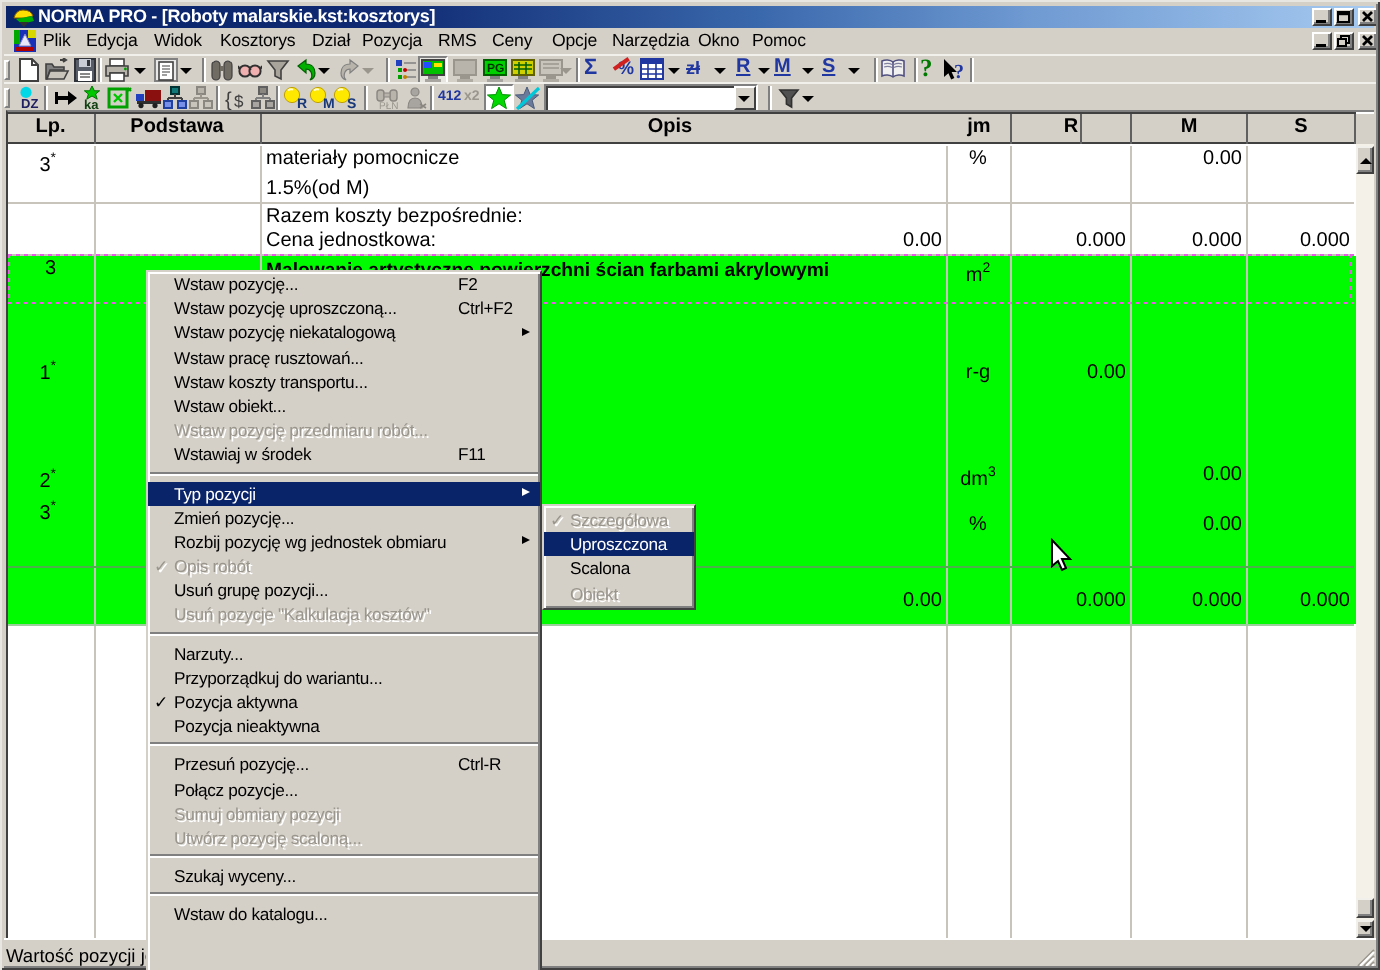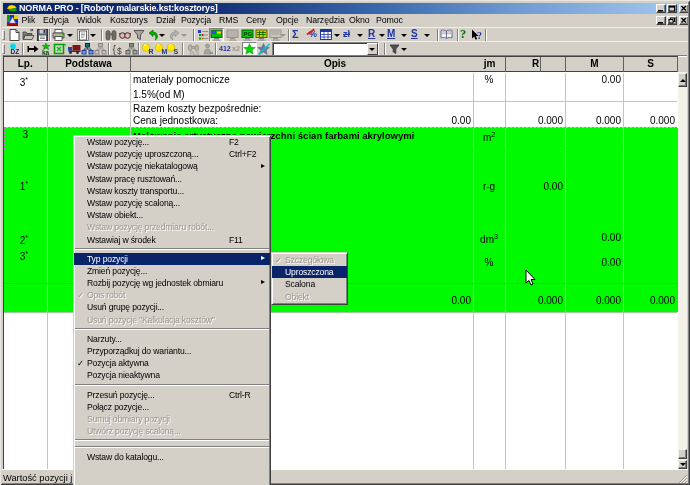--- a/index.html
+++ b/index.html
@@ -434,21 +434,20 @@
         <path d="M9 2 L2 9 M9 5 L5 9 M9 8 L8 9" stroke="#fff" stroke-width="1"></path>
       </svg>
   </div>
 
   <div id="ctxmenu" class="menu" style="left:73px;top:135px;width:198px;height:356px;z-index:60">
       <div class="mi">Wstaw pozycję...<span class="sc">F2</span></div>
       <div class="mi">Wstaw pozycję uproszczoną...<span class="sc">Ctrl+F2</span></div>
       <div class="mi ">Wstaw pozycję niekatalogową<span class="sub"></span></div>
       <div class="mi">Wstaw pracę rusztowań...</div>
       <div class="mi">Wstaw koszty transportu...</div>
-      <div class="mi">Wstaw pozycję scaloną...</div>
       <div class="mi">Wstaw obiekt...</div>
       <div class="mi dis">Wstaw pozycję przedmiaru robót...</div>
       <div class="mi">Wstawiaj w środek<span class="sc">F11</span></div>
       <div class="msep"></div>
       <div class="mi hi ">Typ pozycji<span class="sub"></span></div>
       <div class="mi">Zmień pozycję...</div>
       <div class="mi ">Rozbij pozycję wg jednostek obmiaru<span class="sub"></span></div>
       <div class="mi dis "><span class="chk">✓</span>Opis robót</div>
       <div class="mi">Usuń grupę pozycji...</div>
       <div class="mi dis">Usuń pozycje "Kalkulacja kosztów"</div>
@@ -456,20 +455,21 @@
       <div class="mi">Narzuty...</div>
       <div class="mi">Przyporządkuj do wariantu...</div>
       <div class="mi "><span class="chk">✓</span>Pozycja aktywna</div>
       <div class="mi">Pozycja nieaktywna</div>
       <div class="msep"></div>
       <div class="mi">Przesuń pozycję...<span class="sc">Ctrl-R</span></div>
       <div class="mi">Połącz pozycje...</div>
       <div class="mi dis">Sumuj obmiary pozycji</div>
       <div class="mi dis">Utwórz pozycję scaloną...</div>
       <div class="msep"></div>
+      <div class="mi">Szukaj wyceny...</div>
       <div class="msep"></div>
       <div class="mi">Wstaw do katalogu...</div>
     </div>
   <div id="submenu" class="menu" style="left:271px;top:252px;width:77px;z-index:61">
       <div style="padding:1px 0 1px 0">
         <div class="mi dis"><span class="chk">✓</span>Szczegółowa</div>
         <div class="mi hi">Uproszczona</div>
         <div class="mi">Scalona</div>
         <div class="mi dis">Obiekt</div>
       </div>

